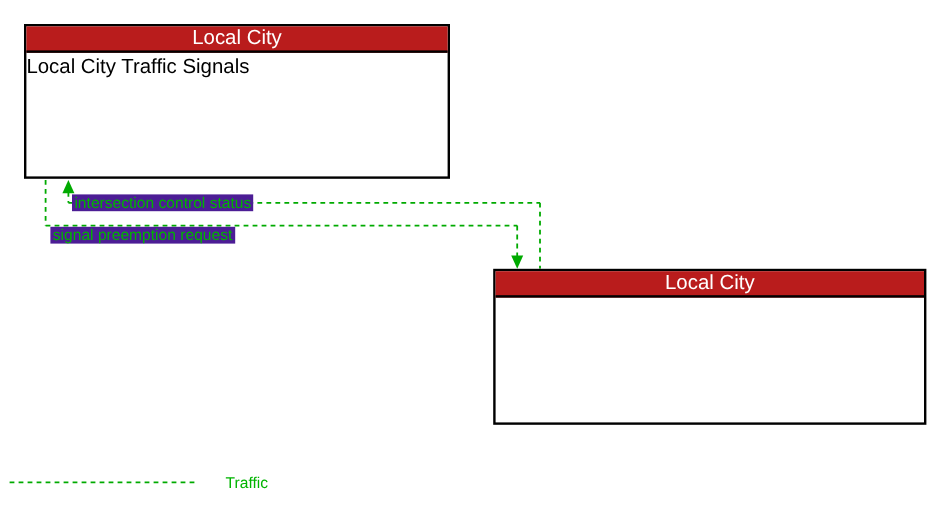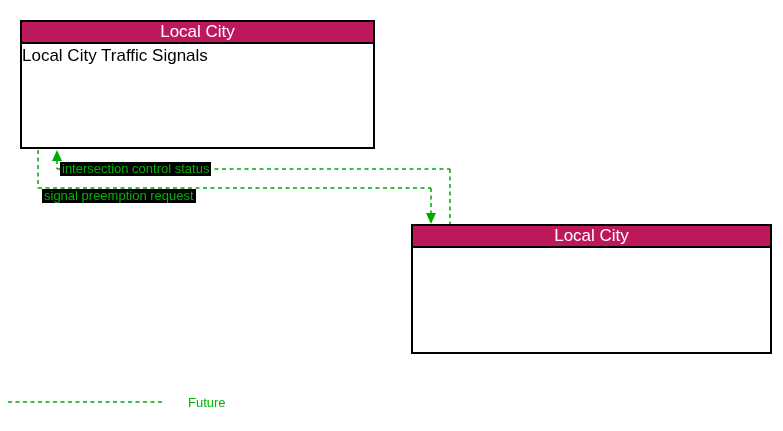--- a/index.html
+++ b/index.html
@@ -36,21 +36,21 @@
       width: 355px;
       height: 129px;
     }
     .box-signal-preemption {
       left: 411px;
       top: 224px;
       width: 361px;
       height: 130px;
     }
     .box-header {
-      background: #be185d;
+      background: #b91c1c;
       color: #ffffff;
       text-align: center;
       font-size: 17px;
       line-height: 20px;
       height: 20px;
       border-bottom: 2px solid #000000;
       overflow: hidden;
     }
     .box-body {
     }
@@ -60,21 +60,21 @@
       font-size: 17px;
       color: #000000;
       white-space: nowrap;
     }
     .flow-label {
       position: absolute;
       z-index: 3;
       font-size: 13px;
       line-height: 14px;
       color: #00B400;
-      background: #000000;
+      background: #4c1d95;
       padding: 0 2px;
       white-space: nowrap;
     }
     .label-intersection-control-status {
       left: 60px;
       top: 162px;
     }
     .label-signal-preemption-request {
       left: 42px;
       top: 189px;
@@ -136,15 +136,15 @@
   <div class="entity-box box-signal-preemption">
     <div class="box-header">
       <span>Local City</span>
     </div>
   </div>
 
   <span class="flow-label label-intersection-control-status">intersection control status</span>
 
   <span class="flow-label label-signal-preemption-request">signal preemption request</span>
 
-  <span class="legend-label">Future</span>
+  <span class="legend-label">Traffic</span>
 
 </div>
 
 </body></html>

